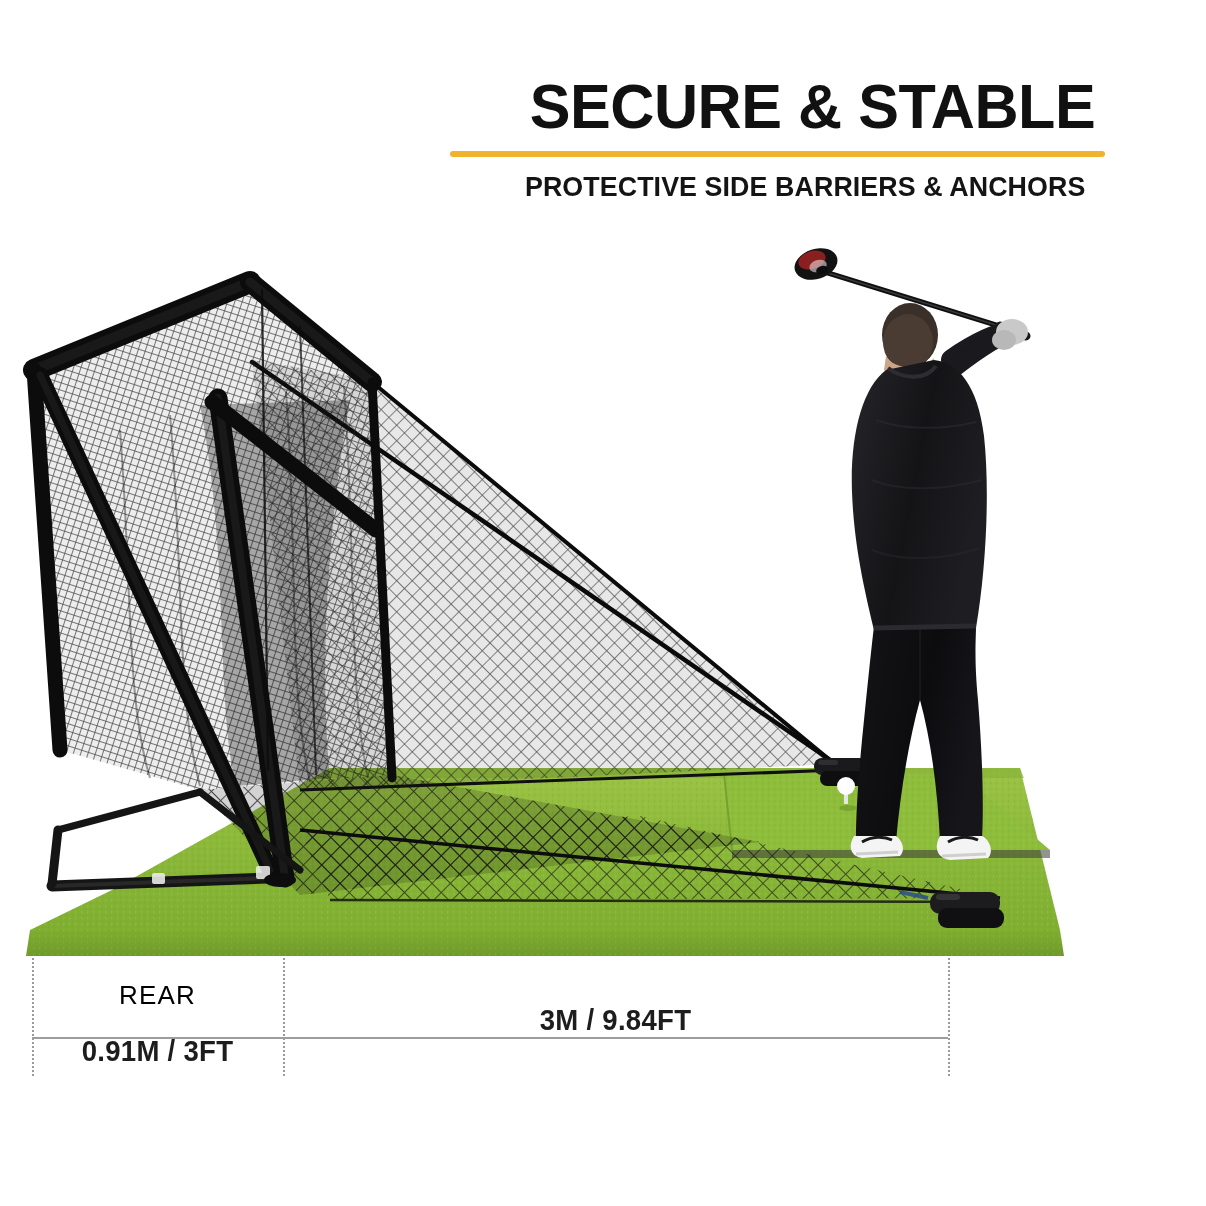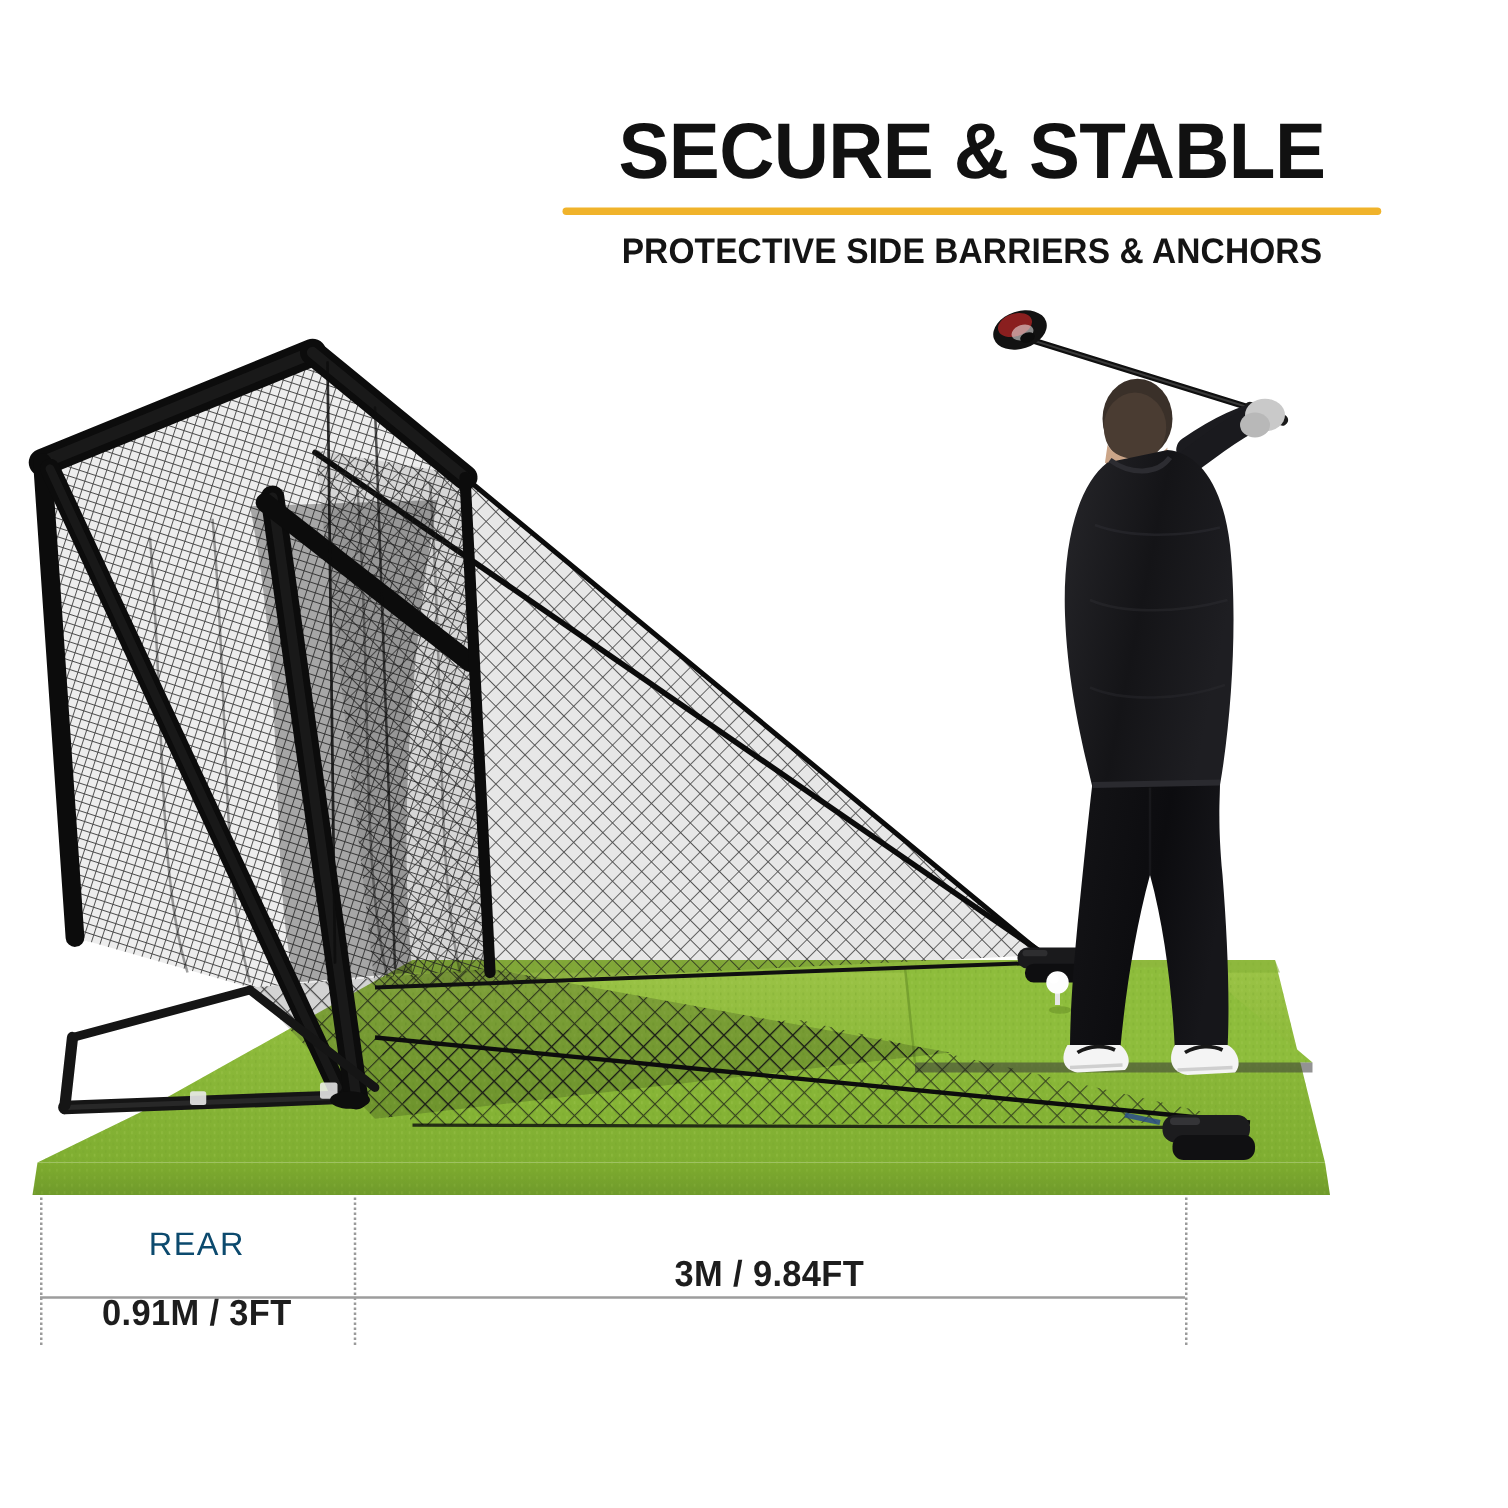--- a/index.html
+++ b/index.html
@@ -17,22 +17,21 @@
     background: #ffffff;
     overflow: hidden;
   }
 
   
   .header-block {
     position: absolute;
     left: 450px;
     top: 72px;
     width: 655px;
-    text-align: center;
-    margin-top: 15px;
+    text-align: right;
   }
   .main-title {
     font-family: "Liberation Sans", sans-serif;
     font-weight: 700;
     font-size: 63px;
     line-height: 68px;
     letter-spacing: -0.5px;
     color: #111111;
     transform: scaleX(0.97);
     transform-origin: center;
@@ -98,21 +97,21 @@
   .m-cell {
     position: absolute;
     top: 22px;
     text-align: center;
   }
   .m-label {
     font-family: "Liberation Sans", sans-serif;
     font-weight: 400;
     font-size: 26px;
     letter-spacing: 1.2px;
-    color: #0c4a6e;
+    color: #000000;
     white-space: nowrap;
   }
   .m-value {
     margin-top: 24px;
     font-family: "Liberation Sans", sans-serif;
     font-weight: 700;
     font-size: 29px;
     letter-spacing: 0.3px;
     color: #1d1d1d;
     white-space: nowrap;

